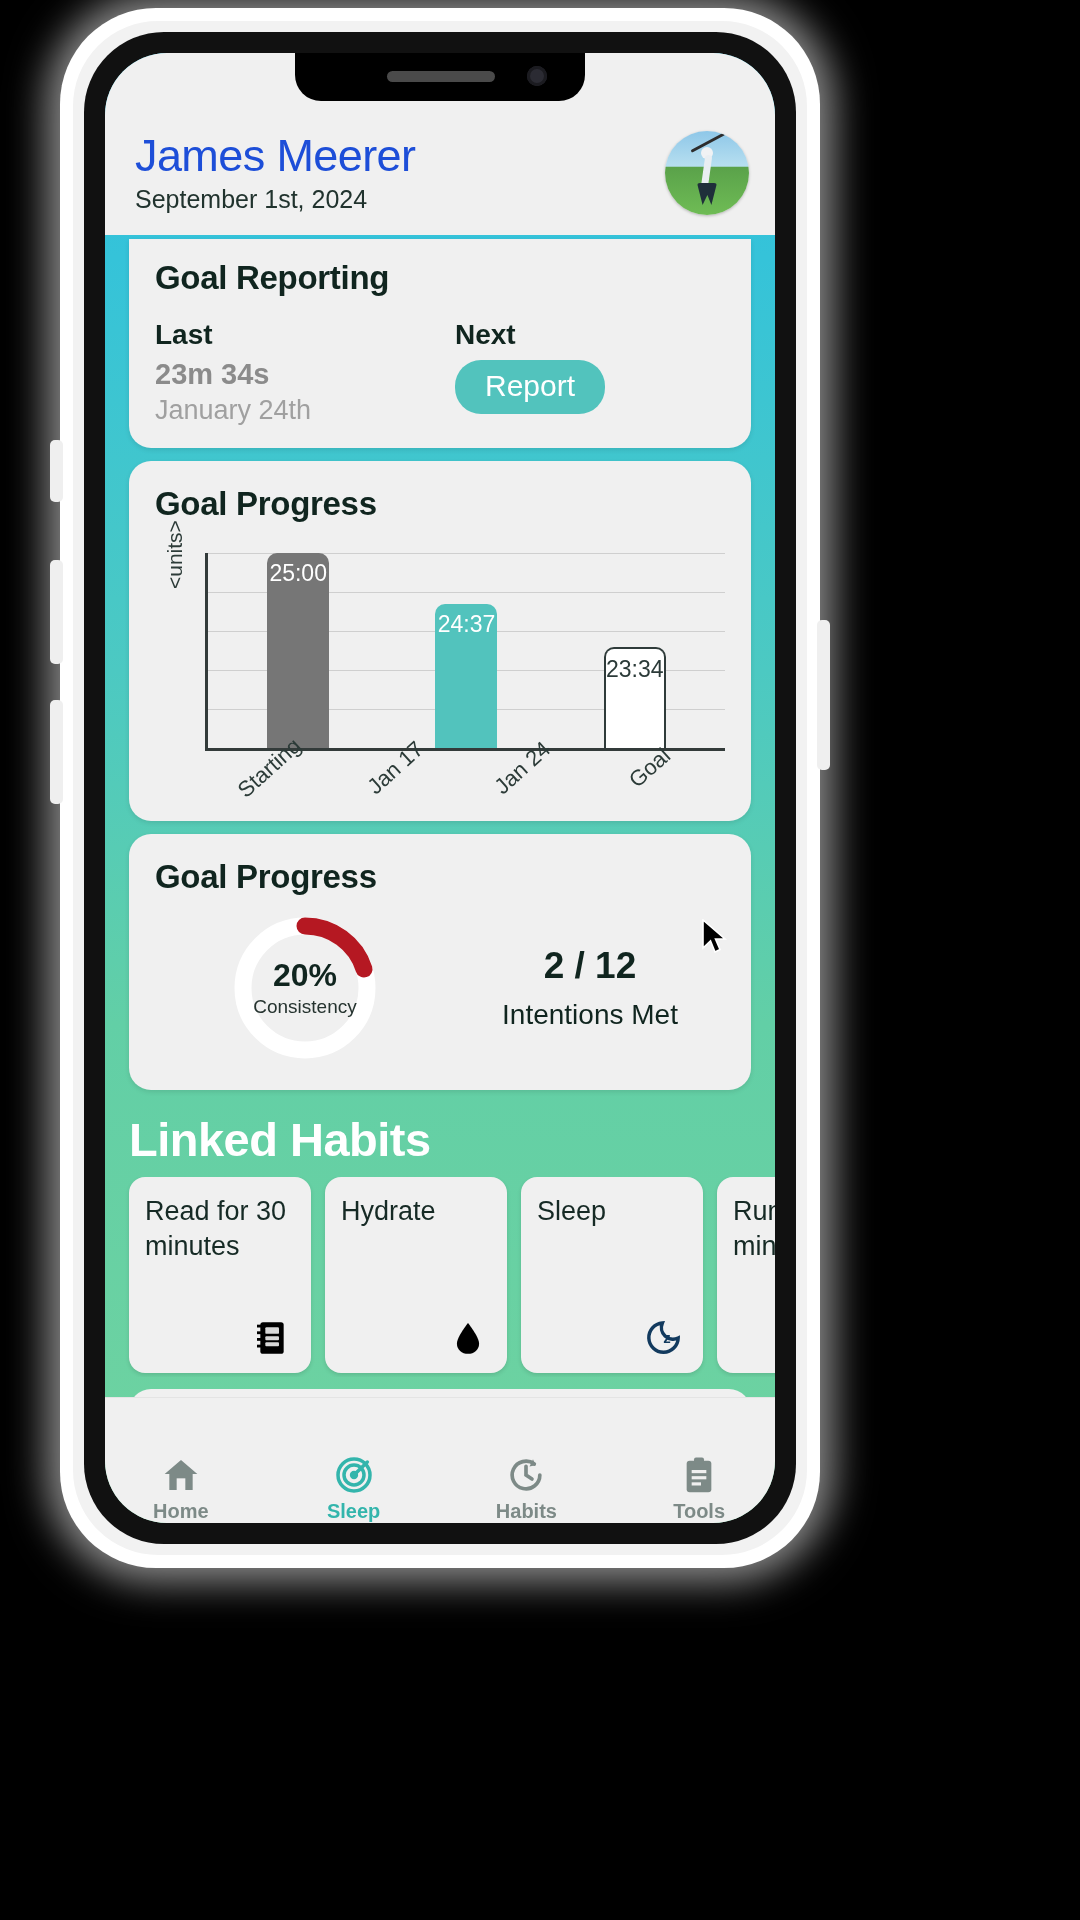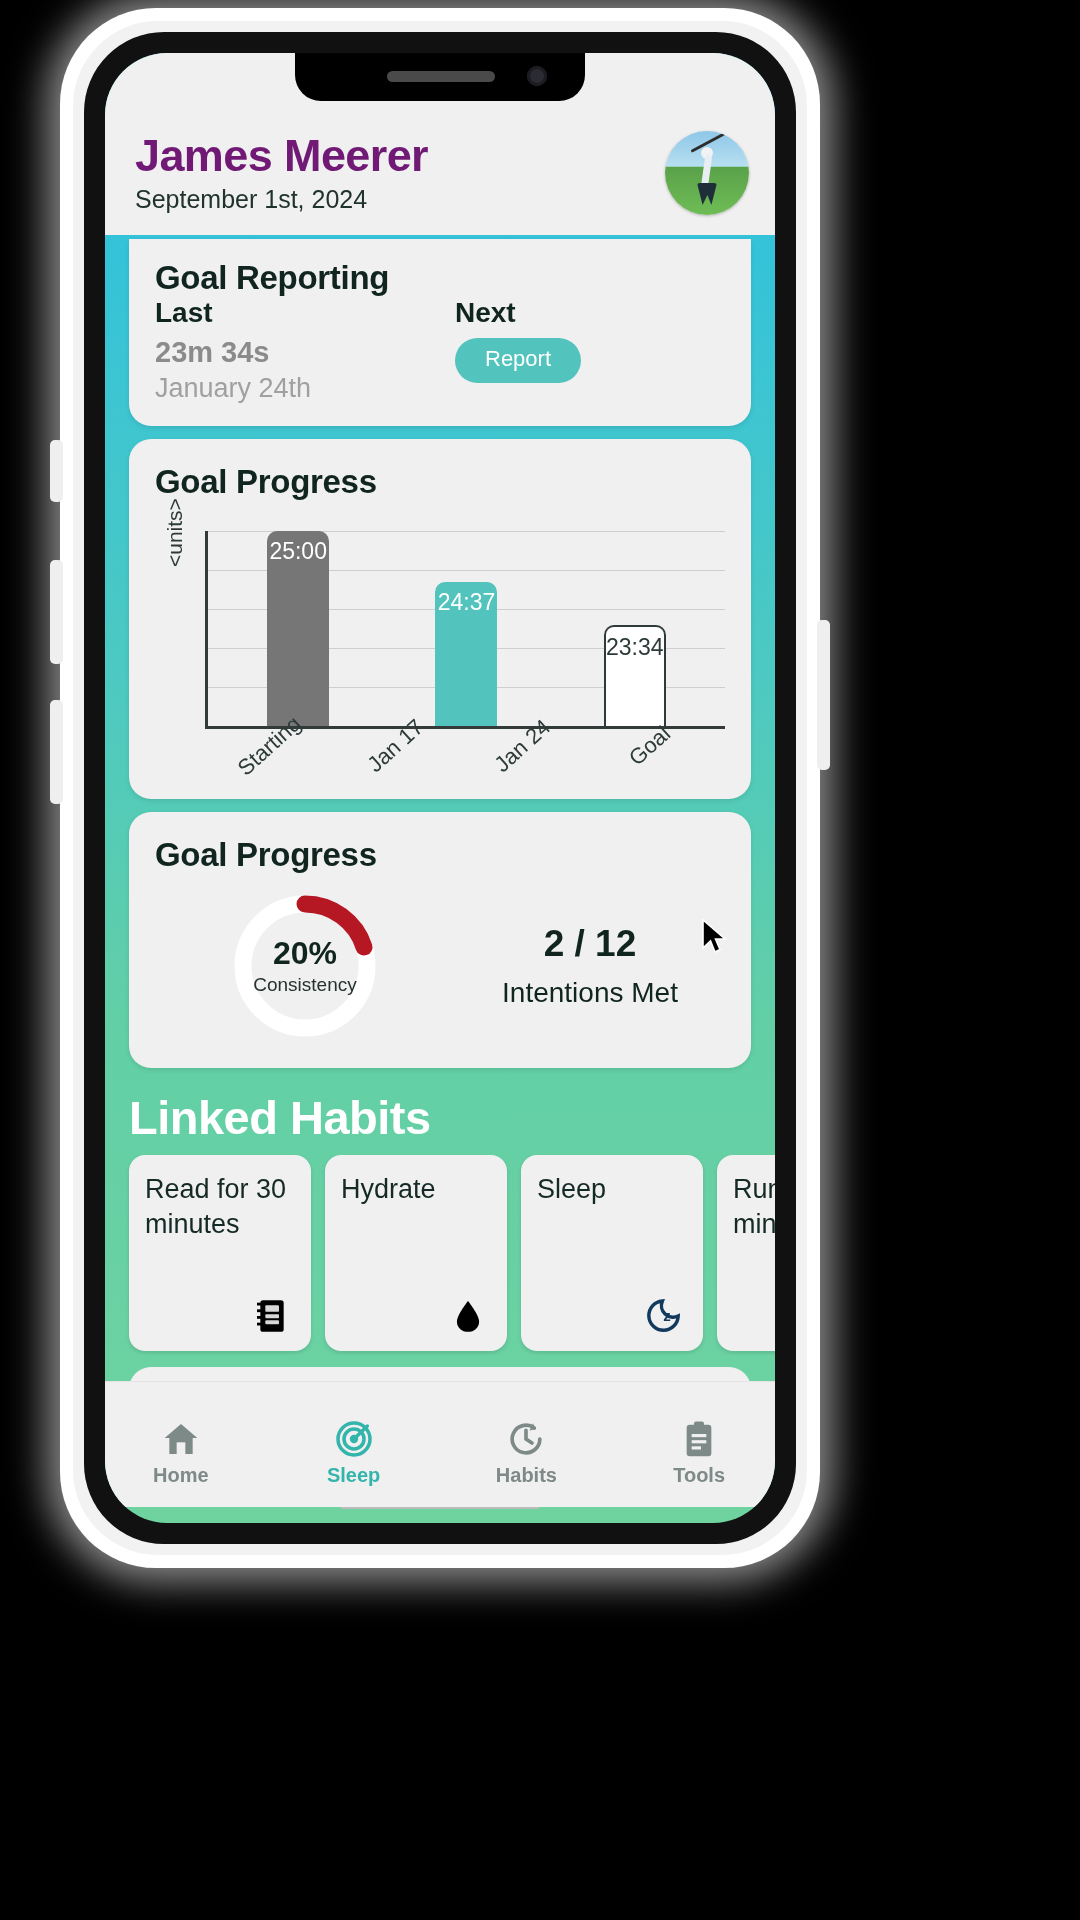--- a/index.html
+++ b/index.html
@@ -72,21 +72,21 @@
   .app-header {
     position: absolute; left: 0; top: 0; width: 100%; height: 182px;
     background: #f0f0f0;
     z-index: 30;
   }
   .header-row {
     position: absolute; left: 30px; right: 26px; top: 78px;
     display: flex; align-items: center; justify-content: space-between;
   }
   .user-name {
-    font-size: 45px; font-weight: 700; color: #701a75; letter-spacing: -0.6px;
+    font-size: 45px; font-weight: 400; color: #1d4ed8; letter-spacing: -0.6px;
     line-height: 1.05; white-space: nowrap;
   }
   .user-date {
     font-size: 25px; color: #21332e; margin-top: 5px; font-weight: 400;
   }
   .avatar {
     width: 84px; height: 84px; border-radius: 50%;
     overflow: hidden; flex: 0 0 auto;
     background: linear-gradient(180deg, #8ec7e8 0%, #b7dff0 42%, #5aa24a 43%, #6fbc55 100%);
     position: relative;
@@ -123,33 +123,33 @@
     box-shadow: 0 2px 5px rgba(0,0,0,0.10);
     position: relative;
   }
   .card-title {
     font-size: 33px; font-weight: 700; color: #10251f; letter-spacing: -0.3px;
   }
 
   
   #card-report { padding-top: 20px; padding-bottom: 22px; margin-top: 0; border-radius: 0 0 22px 22px;}
   .report-grid {
-    display: flex; 
+    display: flex; margin-top: 22px;
   }
   .report-col-left { width: 300px; }
   .report-col-right { flex: 1; }
   .rep-label { font-size: 28px; font-weight: 700; color: #10251f; }
   .rep-time  { font-size: 29px; font-weight: 700; color: #8b8b8b; margin-top: 7px; }
   .rep-date  { font-size: 27px; font-weight: 400; color: #a0a0a0; margin-top: 4px; }
   .report-btn {
     margin-top: 9px;
     display: inline-block;
     background: #52c3bd;
     color: #ffffff;
-    font-size: 22px;
+    font-size: 30px;
     padding: 9px 30px 12px 30px;
     border-radius: 26px;
     border: none;
     font-family: inherit;
     cursor: pointer;
     line-height: 1.1;
   }
 
   
   .chart-wrap { position: relative; height: 250px; margin-top: 22px; }
@@ -230,23 +230,23 @@
     width: 46px; height: 46px; display: flex;
     align-items: center; justify-content: center;
   }
   .next-card-peek {
     margin: 12px 24px 0 24px; height: 60px;
     background: #f0f0f0; border-radius: 22px;
   }
 
   
   .bottom-nav {
-    position: absolute; left: 0; bottom: 16px; width: 100%; height: 126px;
+    position: absolute; left: 0; bottom: 0; width: 100%; height: 126px;
     background: #f0f0f0; z-index: 35;
-    display: flex; align-items: center; justify-content: space-around;
+    display: flex; align-items: flex-end; justify-content: space-around;
     padding-top: 14px;
     border-top: 1px solid #e4e4e4;
     gap: 21px;
   }
   .nav-item { width: 20%; text-align: center; cursor: pointer; }
   .nav-icon { height: 46px; display: flex; align-items: center; justify-content: center; }
   .nav-label { font-size: 20px; margin-top: 2px; font-weight: 700; color: #7d8a87; }
   .nav-item.active .nav-label { color: #33b5ac; }
   .home-indicator {
     position: absolute; left: 50%; transform: translateX(-50%);

